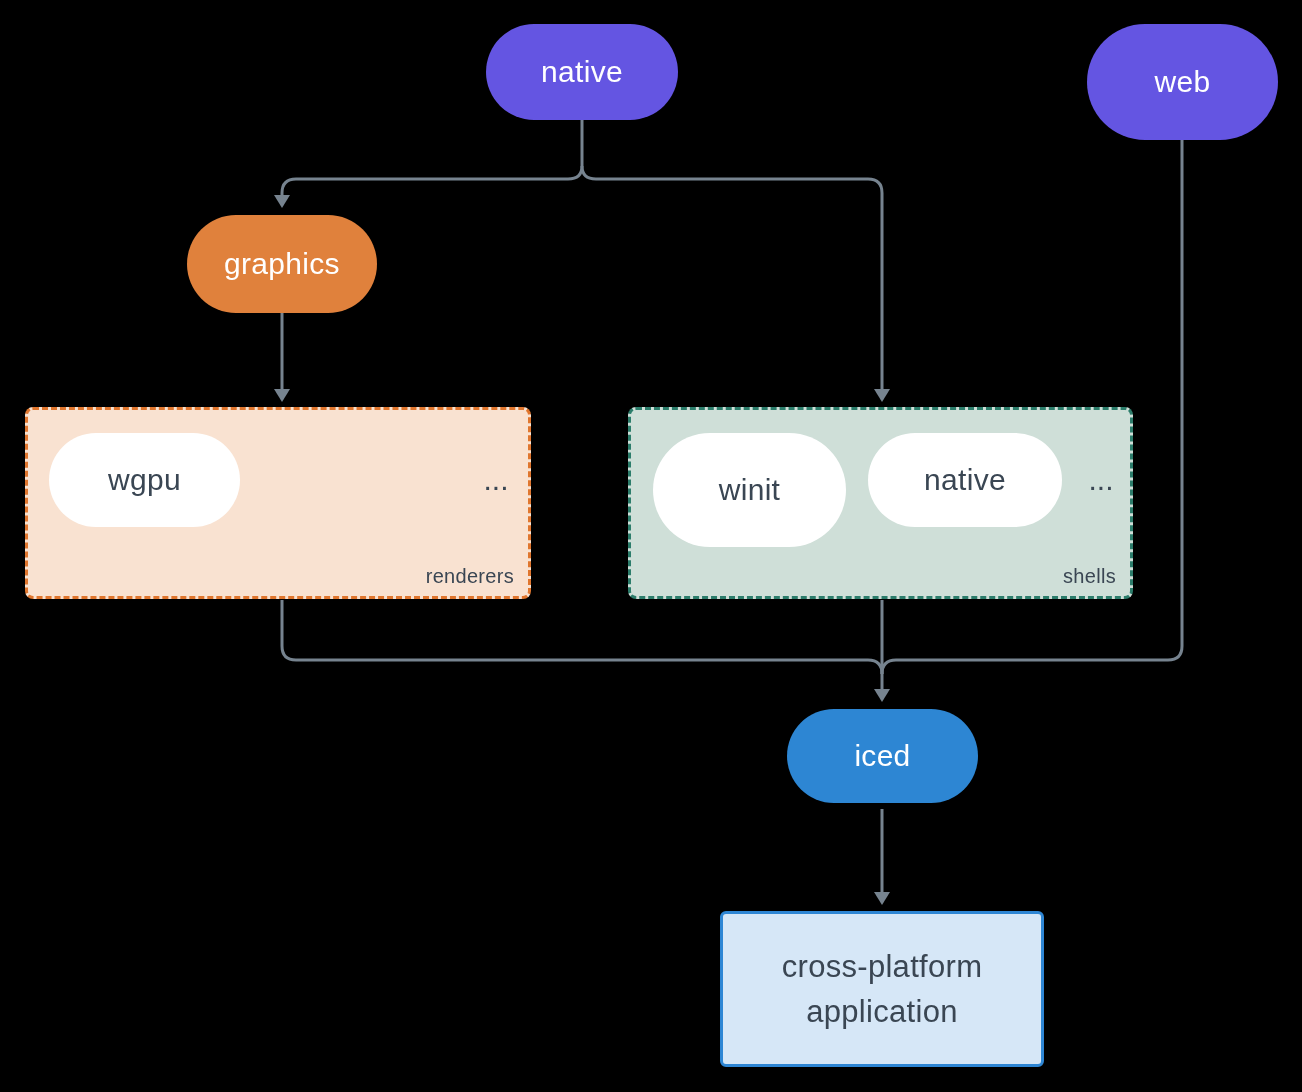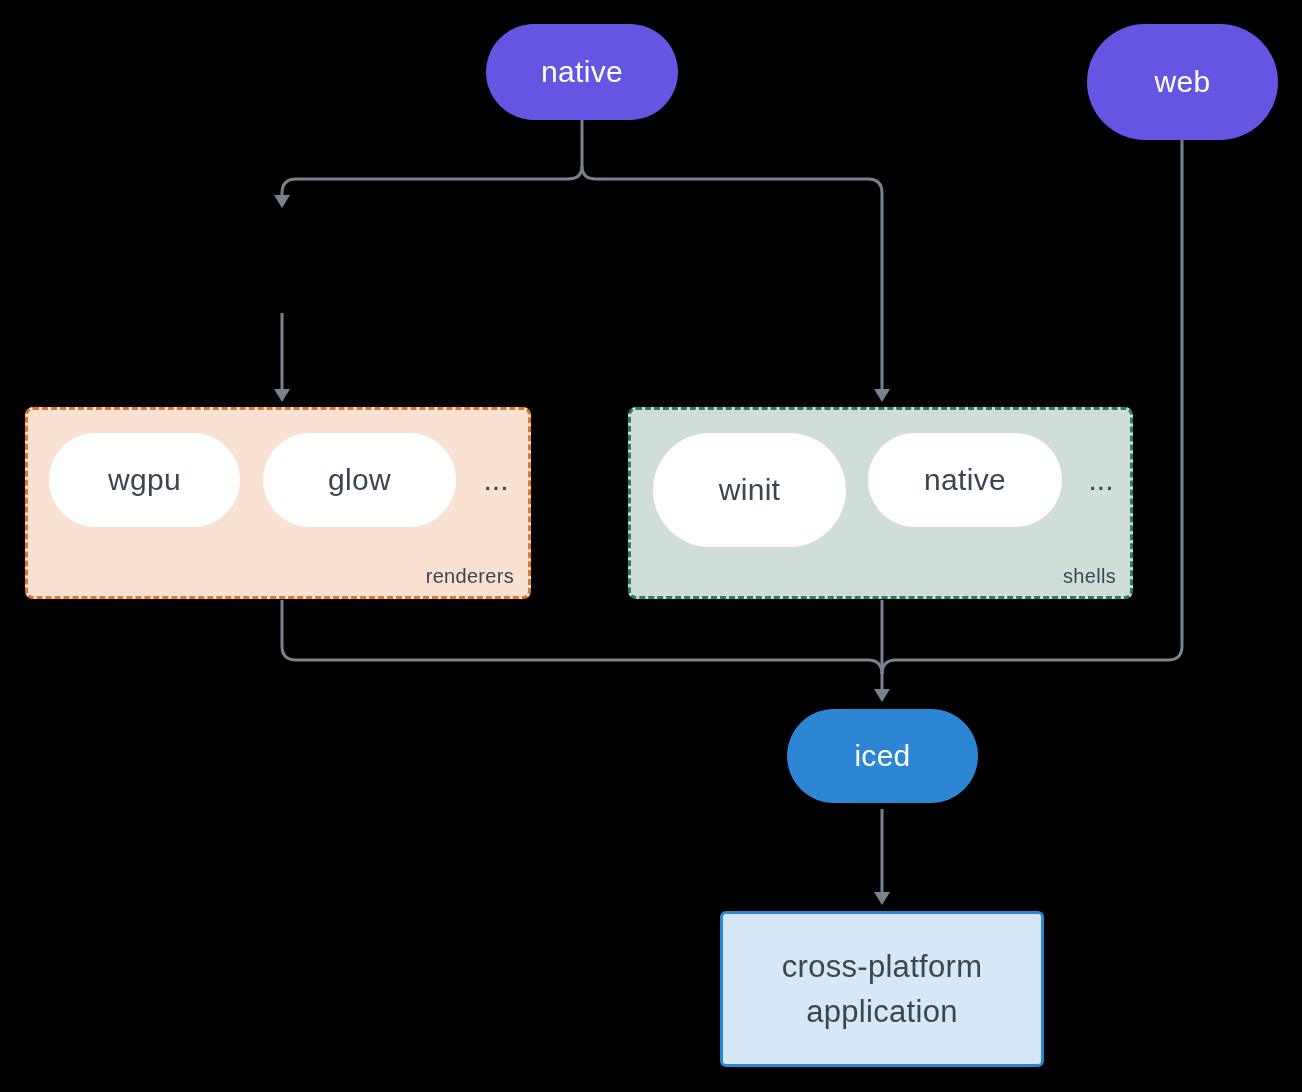--- a/index.html
+++ b/index.html
@@ -91,27 +91,27 @@
   </svg>
 
   <div class="pill purple" style="left:486px;top:24px;width:192px;height:96px;">
     <span>native</span>
   </div>
 
   <div class="pill purple" style="left:1087px;top:24px;width:191px;height:116px;">
     <span>web</span>
   </div>
 
+  <div class="pill orange" style="left:187px;top:215px;width:190px;height:98px;">
+    <span>graphics</span>
+  </div>
 
   <div class="group renderers" style="left:25px;top:407px;width:506px;height:192px;">
     <div class="pill white" style="left:21px;top:23px;width:191px;height:94px;">
       <span>wgpu</span>
-    </div>
-    <div class="pill white" style="left:235px;top:23px;width:193px;height:94px;">
-      <span>glow</span>
     </div>
     <div class="ellipsis" style="left:438px;">...</div>
     <div class="group-label">renderers</div>
   </div>
 
   <div class="group shells" style="left:628px;top:407px;width:505px;height:192px;">
     <div class="pill white" style="left:22px;top:23px;width:193px;height:114px;">
       <span>winit</span>
     </div>
     <div class="pill white" style="left:237px;top:23px;width:194px;height:94px;">

